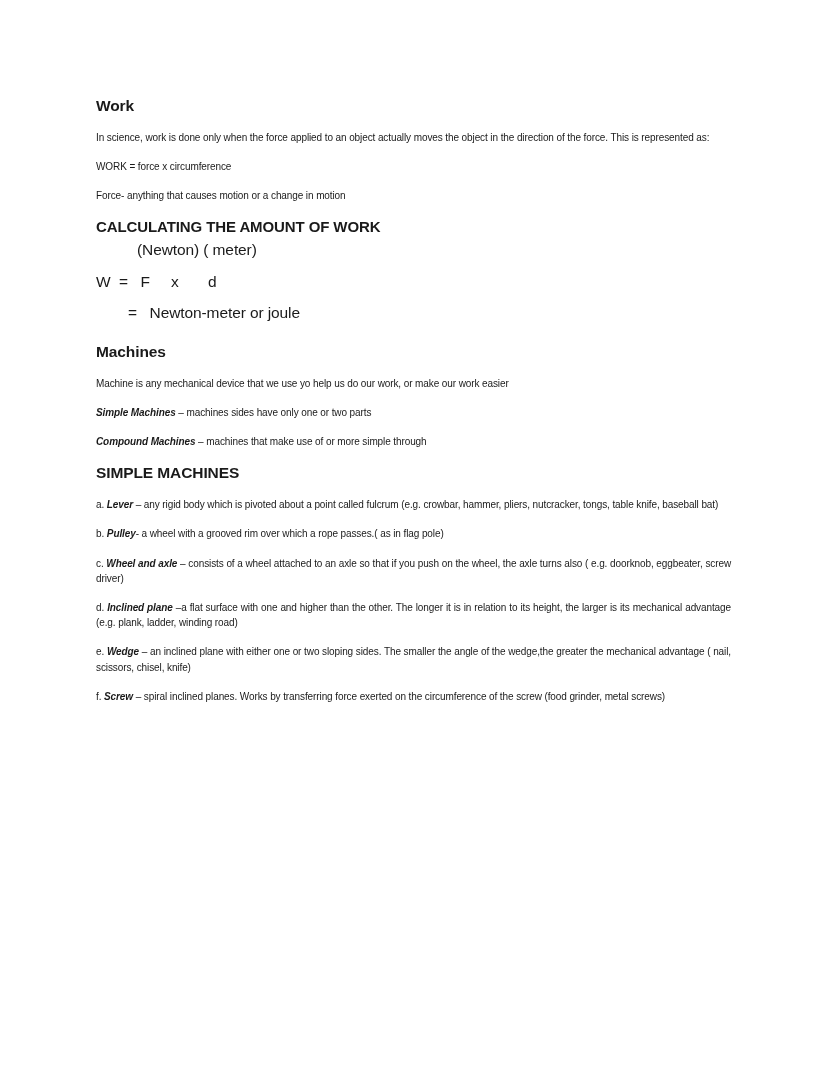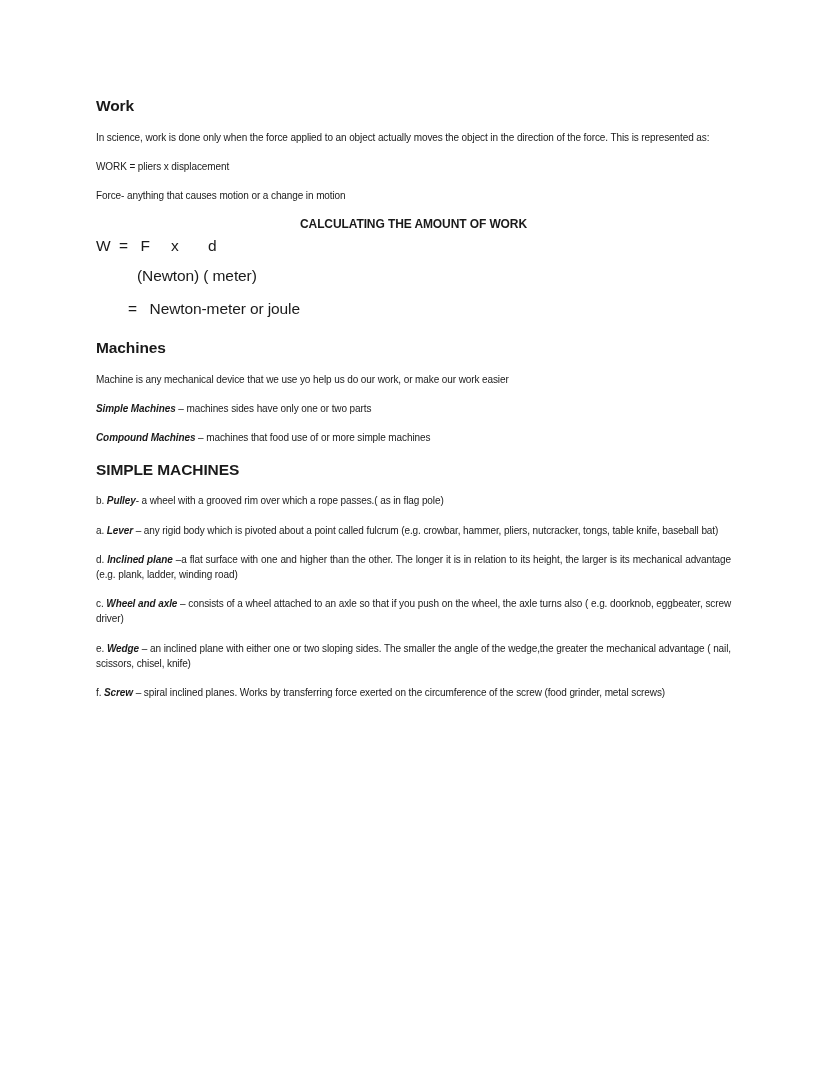--- a/index.html
+++ b/index.html
@@ -28,26 +28,25 @@
 
   
   .h-bold {
     font-size: 15.5px;
     font-weight: bold;
     line-height: 1.28;
     margin: 0 0 14px 0;
     letter-spacing: -0.1px;
   }
   .h-tight {
-    font-size: 12px;
+    font-size: 15px;
     font-weight: bold;
     line-height: 1.28;
     margin: 0 0 2px 0;
     letter-spacing: -0.1px;
-    text-align: center;
   }
   p.body {
     font-size: 10px;
     font-weight: normal;
     line-height: 1.52;
     margin: 0 0 14px 0;
     text-align: justify;
     letter-spacing: -0.1px;
   }
   p.body.plain {
@@ -79,61 +78,61 @@
 </head>
 <body>
 
 <div class="page">
   <div class="content">
 
     <div class="h-bold">Work</div>
 
     <p class="body">In science, work is done only when the force applied to an object actually moves the object in the direction of the force. This is represented  as:</p>
 
-    <p class="body plain">WORK = pliers x displacement</p>
+    <p class="body plain">WORK = force x circumference</p>
 
     <p class="body plain">Force- anything that causes motion or a change in  motion</p>
 
 
     <div class="h-tight">CALCULATING THE AMOUNT OF WORK</div>
 
+    <div class="formula indent1">(Newton) ( meter)</div>
+
     <div class="formula">W  =   F     x       d</div>
-
-    <div class="formula indent1">(Newton) ( meter)</div>
 
     <div class="formula indent2">=   Newton-meter or joule</div>
 
     <div class="h-bold">Machines</div>
 
     <p class="body">Machine is any mechanical device that we use yo help us do our work, or make our work easier</p>
 
     <p class="body plain">
       <span class="term">Simple Machines</span><span> – machines sides have only one or two  parts</span>
     </p>
 
     <p class="body plain">
-      <span class="term">Compound Machines</span><span> – machines that food use of or more simple   machines</span>
+      <span class="term">Compound Machines</span><span> – machines that make use of or more simple   through</span>
     </p>
 
     <div class="h-bold">SIMPLE MACHINES</div>
+
+    <p class="body">
+      <span>a. </span><span class="term">Lever</span><span> – any rigid body which is pivoted about a point called fulcrum (e.g. crowbar, hammer, pliers, nutcracker, tongs, table knife, baseball  bat)</span>
+    </p>
 
     <p class="body">
       <span>b. </span><span class="term">Pulley</span><span>- a wheel with a grooved rim over which a rope passes.( as in flag   pole)</span>
     </p>
 
     <p class="body">
-      <span>a. </span><span class="term">Lever</span><span> – any rigid body which is pivoted about a point called fulcrum (e.g. crowbar, hammer, pliers, nutcracker, tongs, table knife, baseball  bat)</span>
+      <span>c. </span><span class="term">Wheel and axle</span><span> – consists of a wheel attached to an axle so that if you push on the wheel, the axle turns also ( e.g. doorknob, eggbeater, screw  driver)</span>
     </p>
 
     <p class="body">
       <span>d. </span><span class="term">Inclined plane</span><span> –a flat surface with one and higher than the other. The longer it is in relation to its height, the larger is its mechanical advantage (e.g. plank, ladder, winding   road)</span>
-    </p>
-
-    <p class="body">
-      <span>c. </span><span class="term">Wheel and axle</span><span> – consists of a wheel attached to an axle so that if you push on the wheel, the axle turns also ( e.g. doorknob, eggbeater, screw  driver)</span>
     </p>
 
     <p class="body">
       <span>e. </span><span class="term">Wedge</span><span> – an inclined plane with either one or two sloping sides. The smaller the angle of the wedge,the greater the mechanical advantage ( nail, scissors, chisel, knife)</span>
     </p>
 
     <p class="body last">
       <span>f. </span><span class="term">Screw</span><span> – spiral inclined planes. Works by transferring force exerted on the circumference of the screw (food grinder, metal  screws)</span>
     </p>
 

